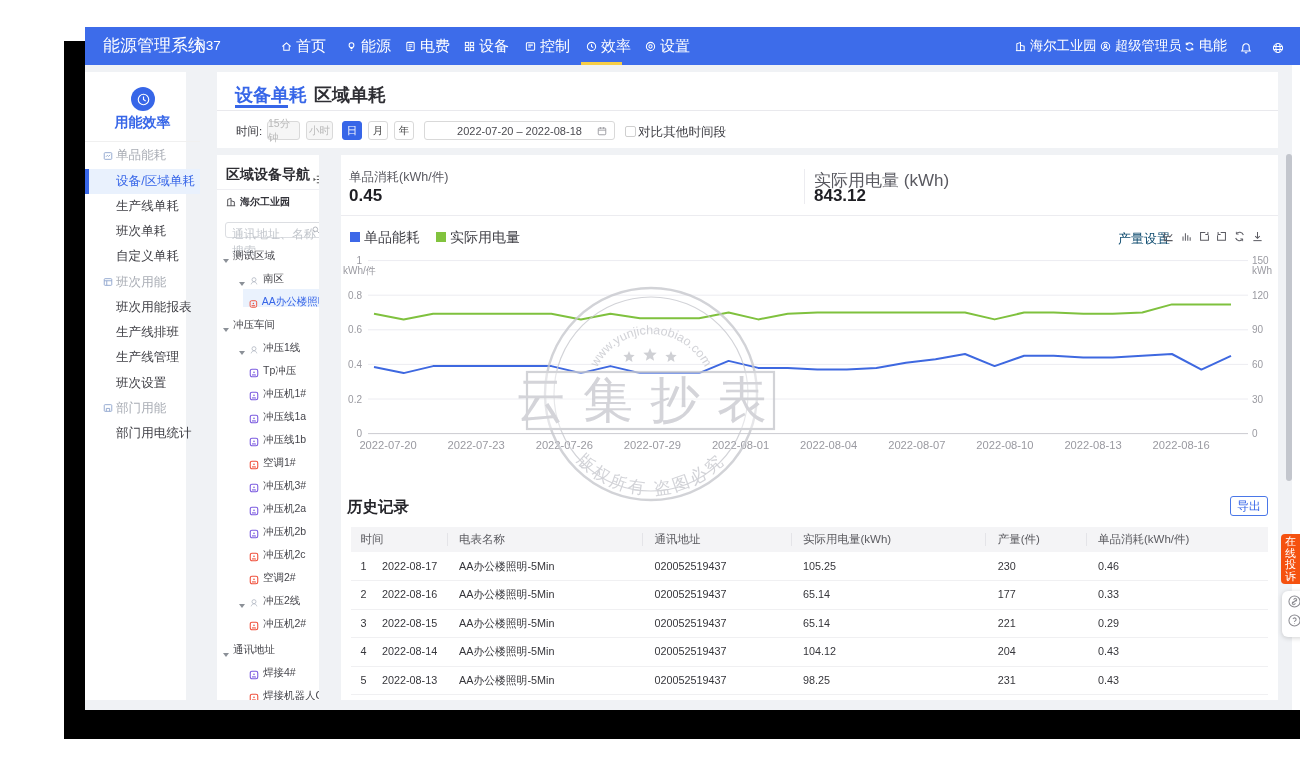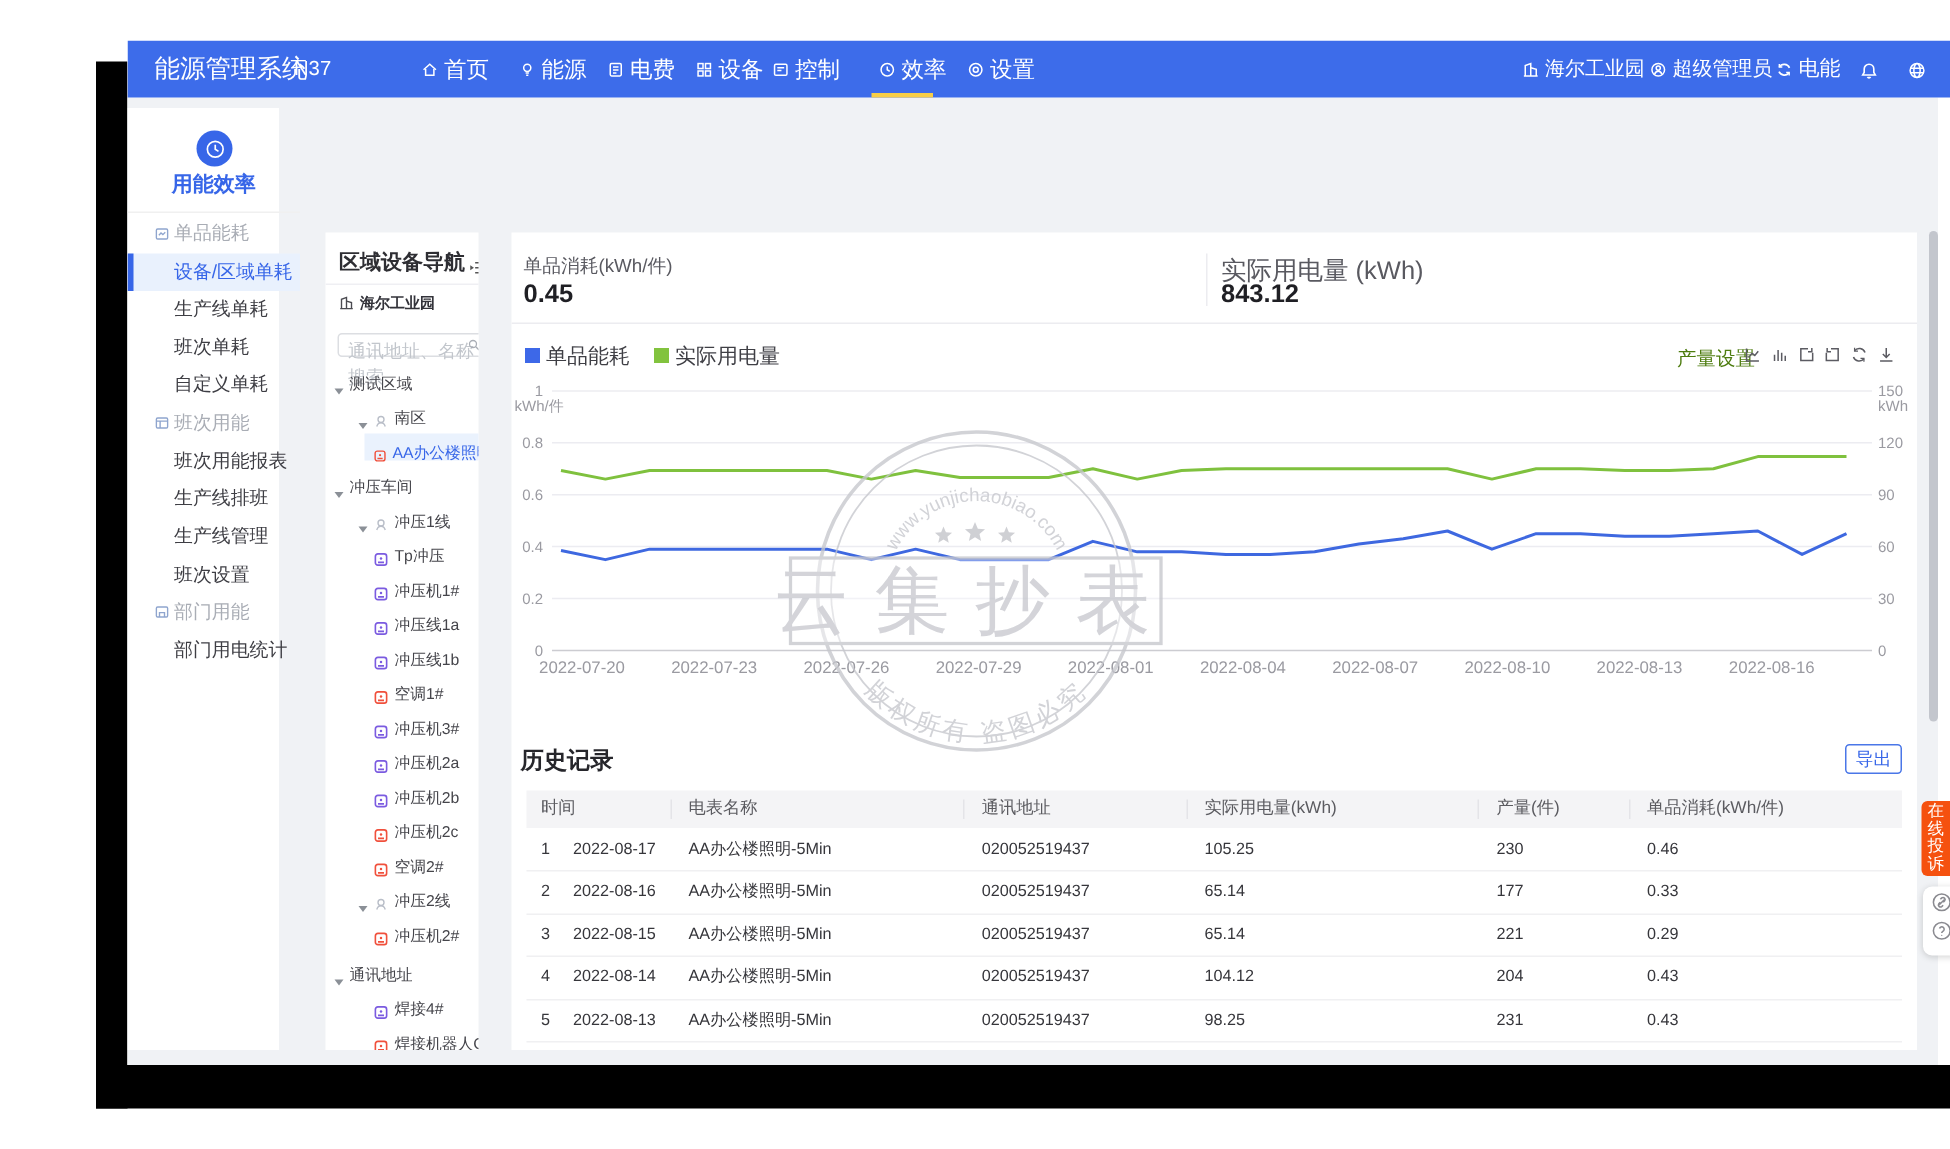--- a/index.html
+++ b/index.html
@@ -46,21 +46,21 @@
     <div class="abs nav-item" style="left:320px"><svg width="11" height="11" viewBox="0 0 12 12" fill="none" stroke="#fff" stroke-width="1.1">
           <rect x="2" y="1.5" width="8" height="9" rx="1"></rect>
           <path d="M4 4h4M4 6.2h4M4 8.4h2.5"></path>
         </svg>电费</div>
     <div class="abs nav-item" style="left:379px"><svg width="11" height="11" viewBox="0 0 12 12" fill="none" stroke="#fff" stroke-width="1.1">
           <rect x="1.5" y="1.5" width="3.6" height="3.6"></rect>
           <rect x="6.9" y="1.5" width="3.6" height="3.6"></rect>
           <rect x="1.5" y="6.9" width="3.6" height="3.6"></rect>
           <rect x="6.9" y="6.9" width="3.6" height="3.6"></rect>
         </svg>设备</div>
-    <div class="abs nav-item" style="left:430px"><svg width="11" height="11" viewBox="0 0 12 12" fill="none" stroke="#fff" stroke-width="1.1">
+    <div class="abs nav-item" style="left:440px"><svg width="11" height="11" viewBox="0 0 12 12" fill="none" stroke="#fff" stroke-width="1.1">
           <rect x="1.5" y="2" width="9" height="8" rx="1"></rect>
           <path d="M3.5 4.5h5M3.5 6.5h3"></path>
         </svg>控制</div>
     <div class="abs nav-item" style="left:501px"><svg width="11" height="11" viewBox="0 0 12 12" fill="none" stroke="#fff" stroke-width="1.1">
           <circle cx="6" cy="6" r="4.5"></circle>
           <path d="M6 3.6V6l1.8 1.2"></path>
         </svg>效率</div>
     <div class="abs nav-item" style="left:560px"><svg width="11" height="11" viewBox="0 0 12 12" fill="none" stroke="#fff" stroke-width="1.1">
           <circle cx="6" cy="6" r="4.5"></circle>
           <circle cx="6" cy="6" r="1.8"></circle>
@@ -145,20 +145,39 @@
           <rect x="1.5" y="2" width="9" height="8" rx="1"></rect>
           <path d="M4 10V6.5h4V10"></path>
         </svg>
         <span style="margin-left:3px">部门用能</span>
       </div>
     <div class="srow" style="top:349px">
         <span class="txt">部门用电统计</span>
       </div>
   </div>
 
+  <div class="abs panel" id="tabspanel" style="left:132px;top:45px;width:1061px;height:76px">
+    <div class="abs" style="left:18px;top:11px;font-size:18px;font-weight:700;color:#3766e8">设备单耗</div>
+    <div class="abs" style="left:97px;top:11px;font-size:18px;font-weight:700;color:#2e2e33">区域单耗</div>
+    <div class="abs" style="left:18px;top:33px;width:53px;height:2.5px;background:#3766e8"></div>
+    <div class="abs" style="left:0;top:37.5px;width:1061px;height:1px;background:#e9e9ed"></div>
+    <div class="abs" style="left:19px;top:52px;font-size:11.5px;color:#3c3c42">时间:</div>
+    <div class="btn dis" style="left:50px;width:33px">15分钟</div>
+    <div class="btn dis" style="left:89px;width:27px">小时</div>
+    <div class="btn sel" style="left:125px;width:20px">日</div>
+    <div class="btn" style="left:151px;width:20px">月</div>
+    <div class="btn" style="left:177px;width:20px">年</div>
+    <div class="btn" style="left:207px;width:191px;justify-content:center;font-size:11px;color:#4a4a50">2022-07-20 – 2022-08-18
+      <svg style="position:absolute;right:7px;top:4px" width="10" height="10" viewBox="0 0 12 12" fill="none" stroke="#9a9aa0" stroke-width="1.1">
+          <rect x="1.5" y="2.5" width="9" height="8" rx="1"></rect>
+          <path d="M1.5 5h9M4 1.2v2.4M8 1.2v2.4"></path>
+        </svg></div>
+    <div class="abs" style="left:408px;top:54px;width:9px;height:9px;border:1px solid #cfcfcf;border-radius:2px;background:#fff"></div>
+    <div class="abs" style="left:421px;top:52px;font-size:12.6px;color:#3c3c42">对比其他时间段</div>
+  </div>
 
   <div class="abs panel" id="treepanel" style="left:132px;top:128px;width:102px;height:545px;overflow:hidden">
     <div class="abs" style="left:9px;top:11px;font-size:14px;font-weight:700;color:#2e2e33">区域设备导航</div>
     <div class="abs" style="left:96px;top:15px"><svg width="10" height="9" viewBox="0 0 12 11" fill="none" stroke="#555" stroke-width="1.2">
           <path d="M4.5 1.5H11M4.5 5.5H11M4.5 9.5H11"></path>
           <path d="M0.5 3.5l3 2-3 2z" fill="#555" stroke="none"></path>
         </svg></div>
     <div class="abs" style="left:0;top:33.5px;width:116px;height:1px;background:#efeff3"></div>
     <div class="abs flexc" style="left:9px;top:40px;height:13px;font-size:10px;font-weight:700;color:#33333a"><svg width="10" height="10" viewBox="0 0 12 12" fill="none" stroke="#4a4a50" stroke-width="1.1" style="margin-right:4px">
           <path d="M2 10.5V3l4-1.5V10.5"></path>
@@ -389,21 +408,21 @@
           <polygon points="309.0,193.0 310.9,197.5 315.7,197.8 312.0,201.0 313.1,205.7 309.0,203.2 304.9,205.7 306.0,201.0 302.3,197.8 307.1,197.5" fill="#c2c3c9" stroke="none"></polygon>
           <polygon points="330.0,196.0 331.6,199.8 335.7,200.1 332.6,202.8 333.5,206.9 330.0,204.7 326.5,206.9 327.4,202.8 324.3,200.1 328.4,199.8" fill="#c2c3c9" stroke="none"></polygon>
     <text x="309" y="262" font-size="50" letter-spacing="17" fill="#c8c9cf" stroke="none" text-anchor="middle">云集抄表</text>
     <text font-size="17" letter-spacing="3" fill="#c6c7cd" stroke="none"><textPath href="#bArc" startOffset="50%" text-anchor="middle">版权所有 盗图必究</textPath></text>
   </g>
     </svg>
     <div class="abs" style="left:9px;top:76.5px;width:10px;height:10px;background:#3d68e8"></div>
     <div class="abs" style="left:23px;top:74px;font-size:14px;color:#3f3f45">单品能耗</div>
     <div class="abs" style="left:95px;top:76.5px;width:10px;height:10px;background:#82c33e"></div>
     <div class="abs" style="left:109px;top:74px;font-size:14px;color:#3f3f45">实际用电量</div>
-    <div class="abs" style="left:777px;top:75px;font-size:13px;color:#4d7c0f">产量设置</div>
+    <div class="abs" style="left:777px;top:75px;font-size:13px;color:#0c4a6e">产量设置</div>
     <svg class="abs" style="left:822px;top:76px" width="11" height="11" viewBox="0 0 12 12" fill="none" stroke="#5b5b62" stroke-width="1.1">
         <path d="M1.5 1.5v9h9"></path>
         <path d="M3 8l2.5-3 2 1.5L10 3.5"></path>
       </svg>
     <svg class="abs" style="left:840px;top:76px" width="11" height="11" viewBox="0 0 12 12" fill="none" stroke="#5b5b62" stroke-width="1.1">
         <path d="M2.2 10.5V6M4.8 10.5V2.5M7.4 10.5V4.5M10 10.5V6.8"></path>
       </svg>
     <svg class="abs" style="left:858px;top:76px" width="11" height="11" viewBox="0 0 12 12" fill="none" stroke="#5b5b62" stroke-width="1.1">
         <path d="M10.3 4.6v5.6H1.7V1.6h5.2"></path>
         <path d="M9.7 1v2.8H6.9"></path>

